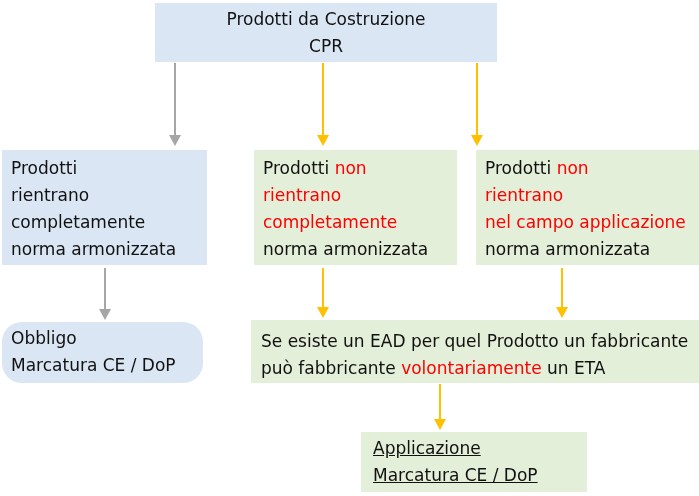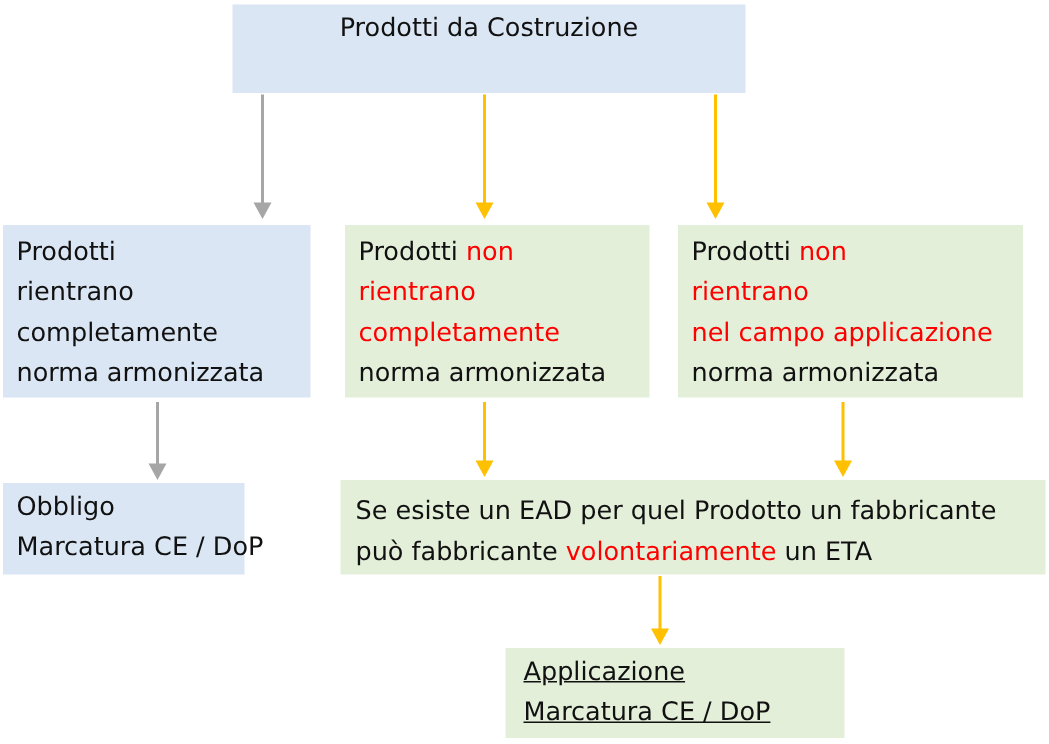--- a/index.html
+++ b/index.html
@@ -8,29 +8,29 @@
     width:699px;height:496px;
     background:#ffffff;
     font-family:"DejaVu Sans","Liberation Sans",sans-serif;
     font-size:17px;
     line-height:27px;
     color:var(--color-text_dark,#111111);
     overflow:hidden;
   }
   .box{position:absolute;box-sizing:border-box;}
   .blue{background:var(--color-box_blue,#dae6f3);}
-  .green{background:var(--color-box_green,#e3efd9);}
+  .green{background:var(--color-box_green,#e3efd9);margin-left:24px;}
   .red{color:var(--color-text_red,#ff0000);}
   .line{white-space:nowrap;}
 
   .root-box{left:155px;top:3px;width:342px;height:59px;text-align:center;padding-top:3px;}
   .b-harmonized{left:2px;top:150px;width:205px;height:115px;padding:5px 4px 0 9px;}
   .b-partial{left:230px;top:150px;width:203px;height:115px;padding:5px 4px 0 9px;}
   .b-noscope{left:452px;top:150px;width:230px;height:115px;padding:5px 4px 0 9px;}
-  .b-obbligo{left:2px;top:322px;width:161px;height:61px;padding:3px 0 0 9px;}
+  .b-obbligo{left:2px;top:322px;width:201px;height:61px;padding:3px 0 0 9px;border-radius:20px;}
   .b-ead{left:227px;top:320px;width:470px;height:63px;padding:8px 0 0 10px;}
   .b-application{left:337px;top:432px;width:226px;height:60px;padding:3px 0 0 12px;text-decoration:underline;}
 
   .arrow{position:absolute;width:12px;}
   .arrow .shaft{position:absolute;top:0;bottom:9px;left:50%;transform:translateX(-50%);width:2px;background:var(--c,#888);}
   .arrow .head{position:absolute;bottom:0;left:50%;transform:translateX(-50%);width:0;height:0;
     border-left:6px solid transparent;border-right:6px solid transparent;border-top:11px solid var(--c,#888);}
   .arrow.gray{--c:var(--color-arrow_gray,#a6a6a6);}
   .arrow.orange{--c:var(--color-arrow_orange,#ffc000);}
 
@@ -42,20 +42,21 @@
   .a6{left:556px;top:268px;height:50px;}
   .a7{left:434px;top:384px;height:46px;}
 </style>
 </head>
 <body>
 
 <div class="canvas">
 
   <div class="box blue root-box">
     <div class="line">Prodotti da Costruzione</div>
+    <div class="line">CPR</div>
   </div>
 
   <div class="arrow gray a1">
       <div class="shaft"></div>
       <div class="head"></div>
     </div>
   <div class="arrow orange a2">
       <div class="shaft"></div>
       <div class="head"></div>
     </div>

